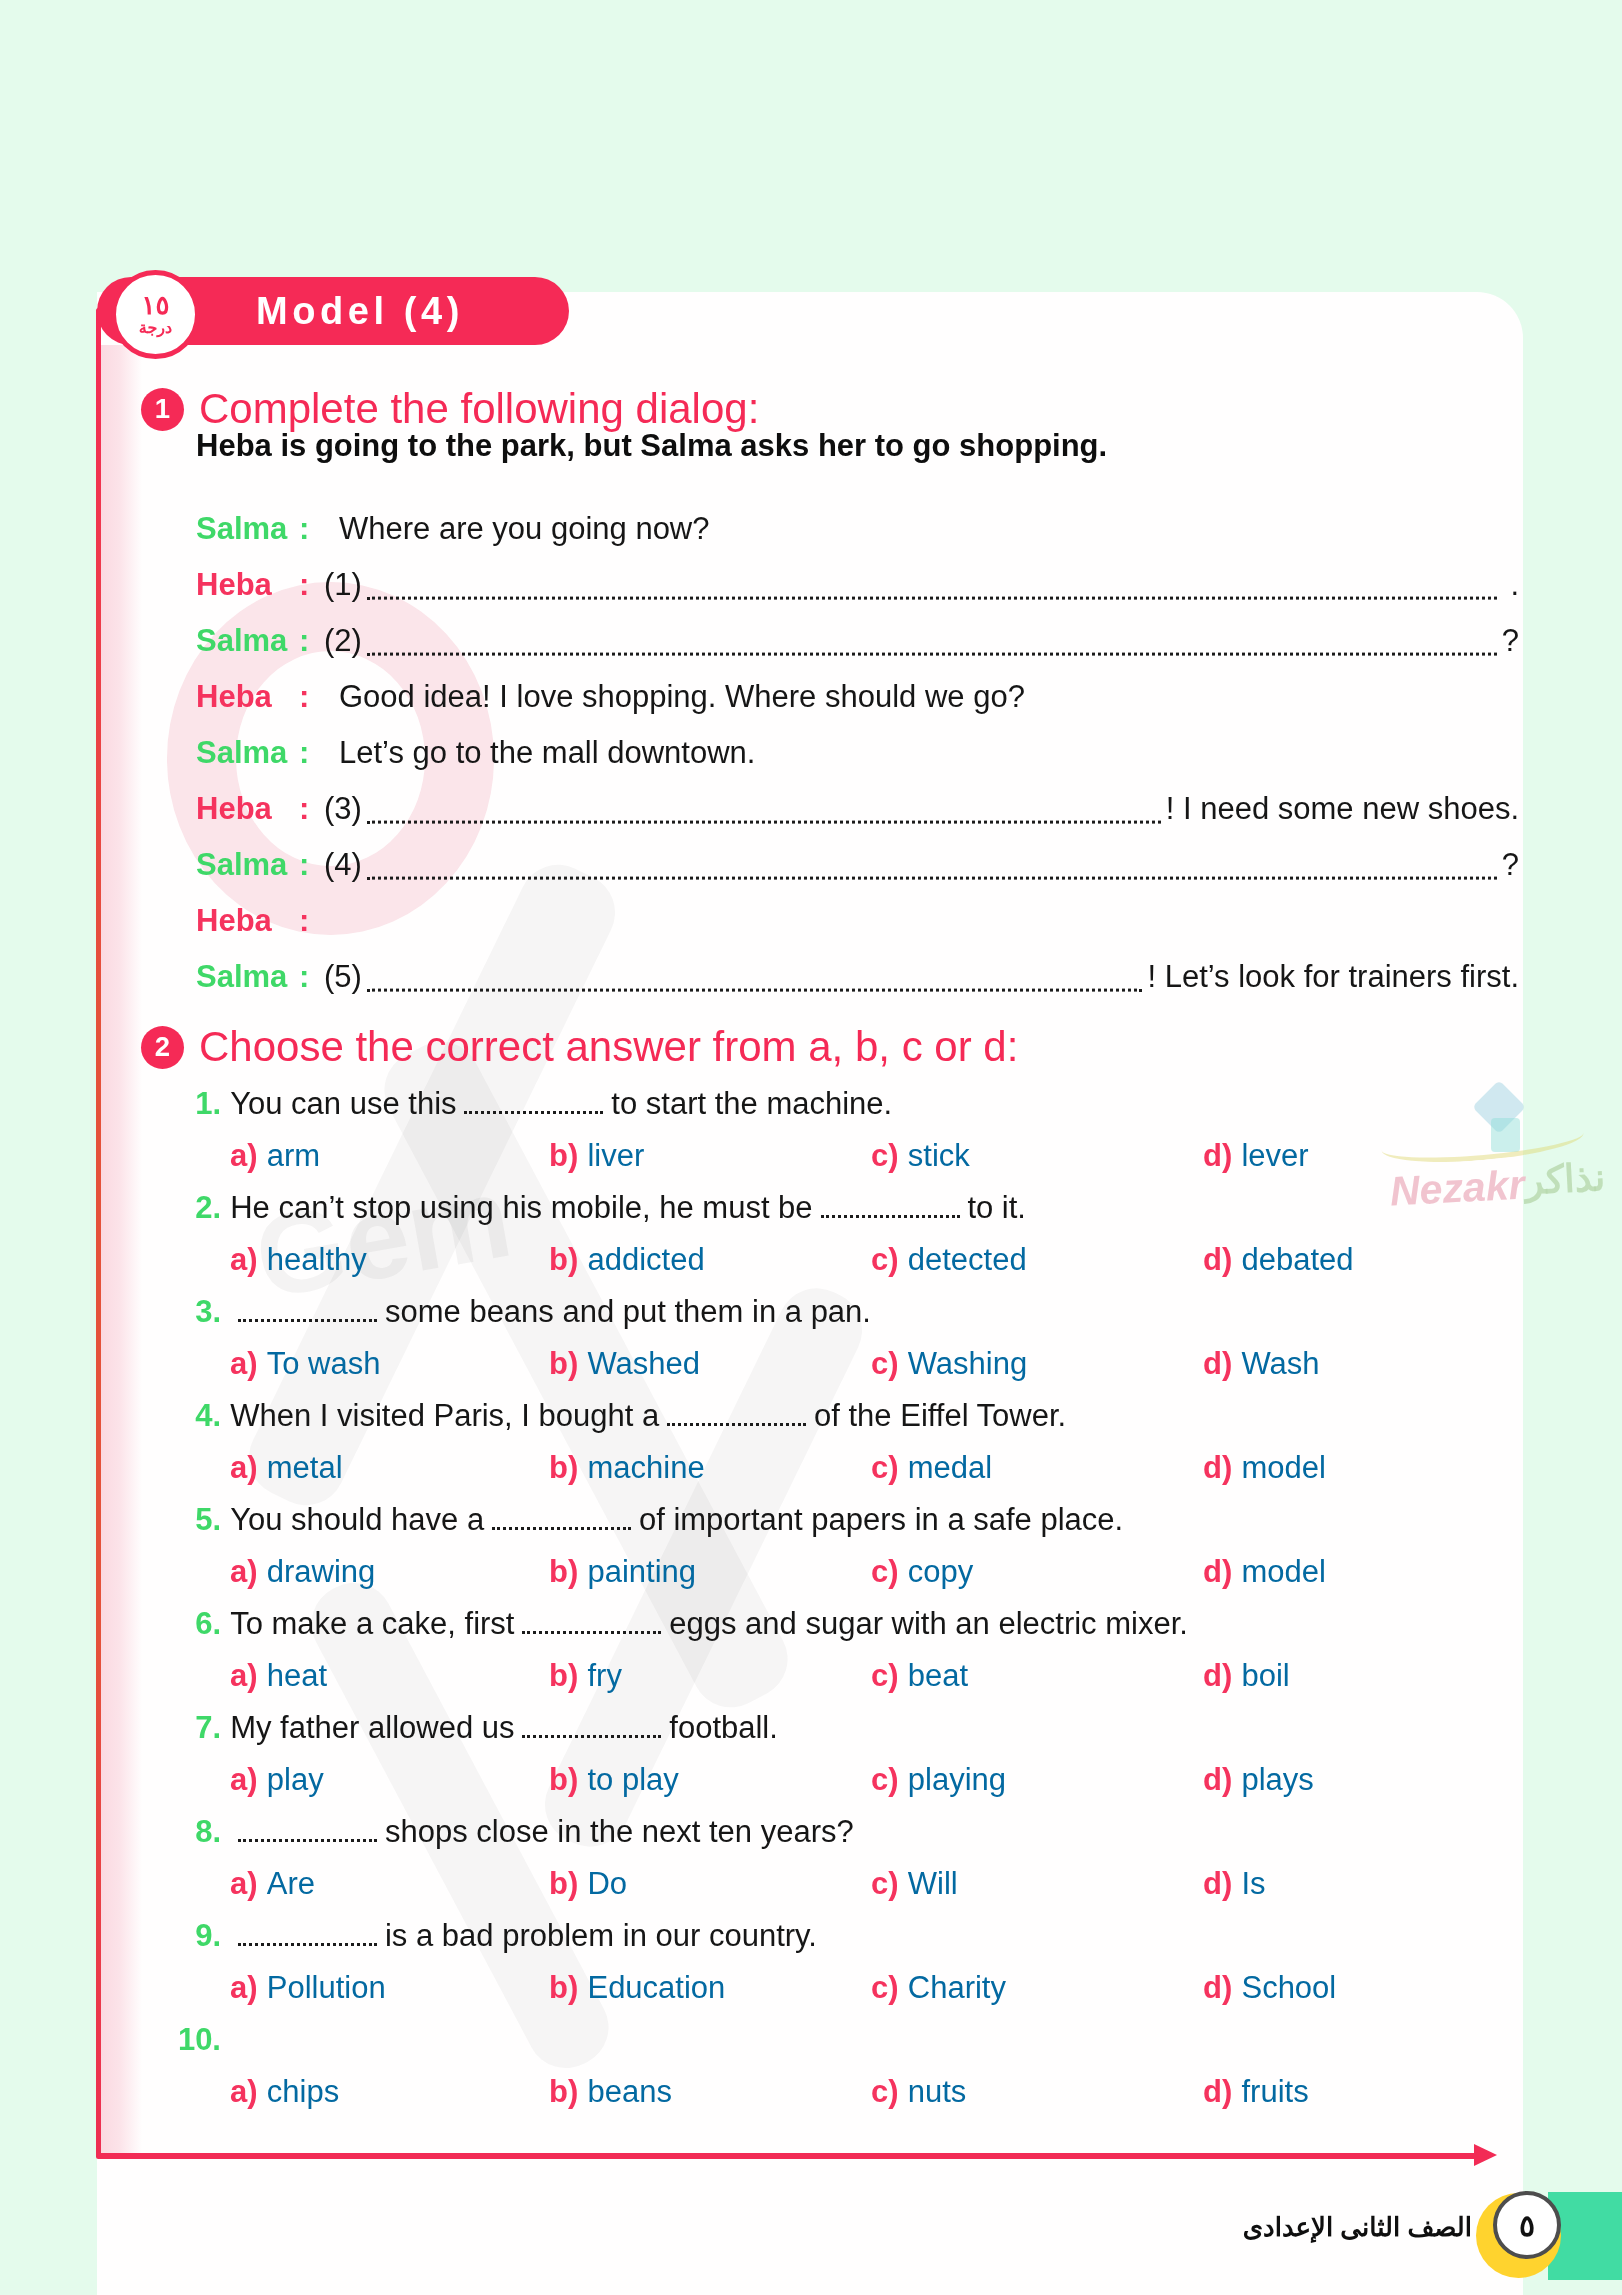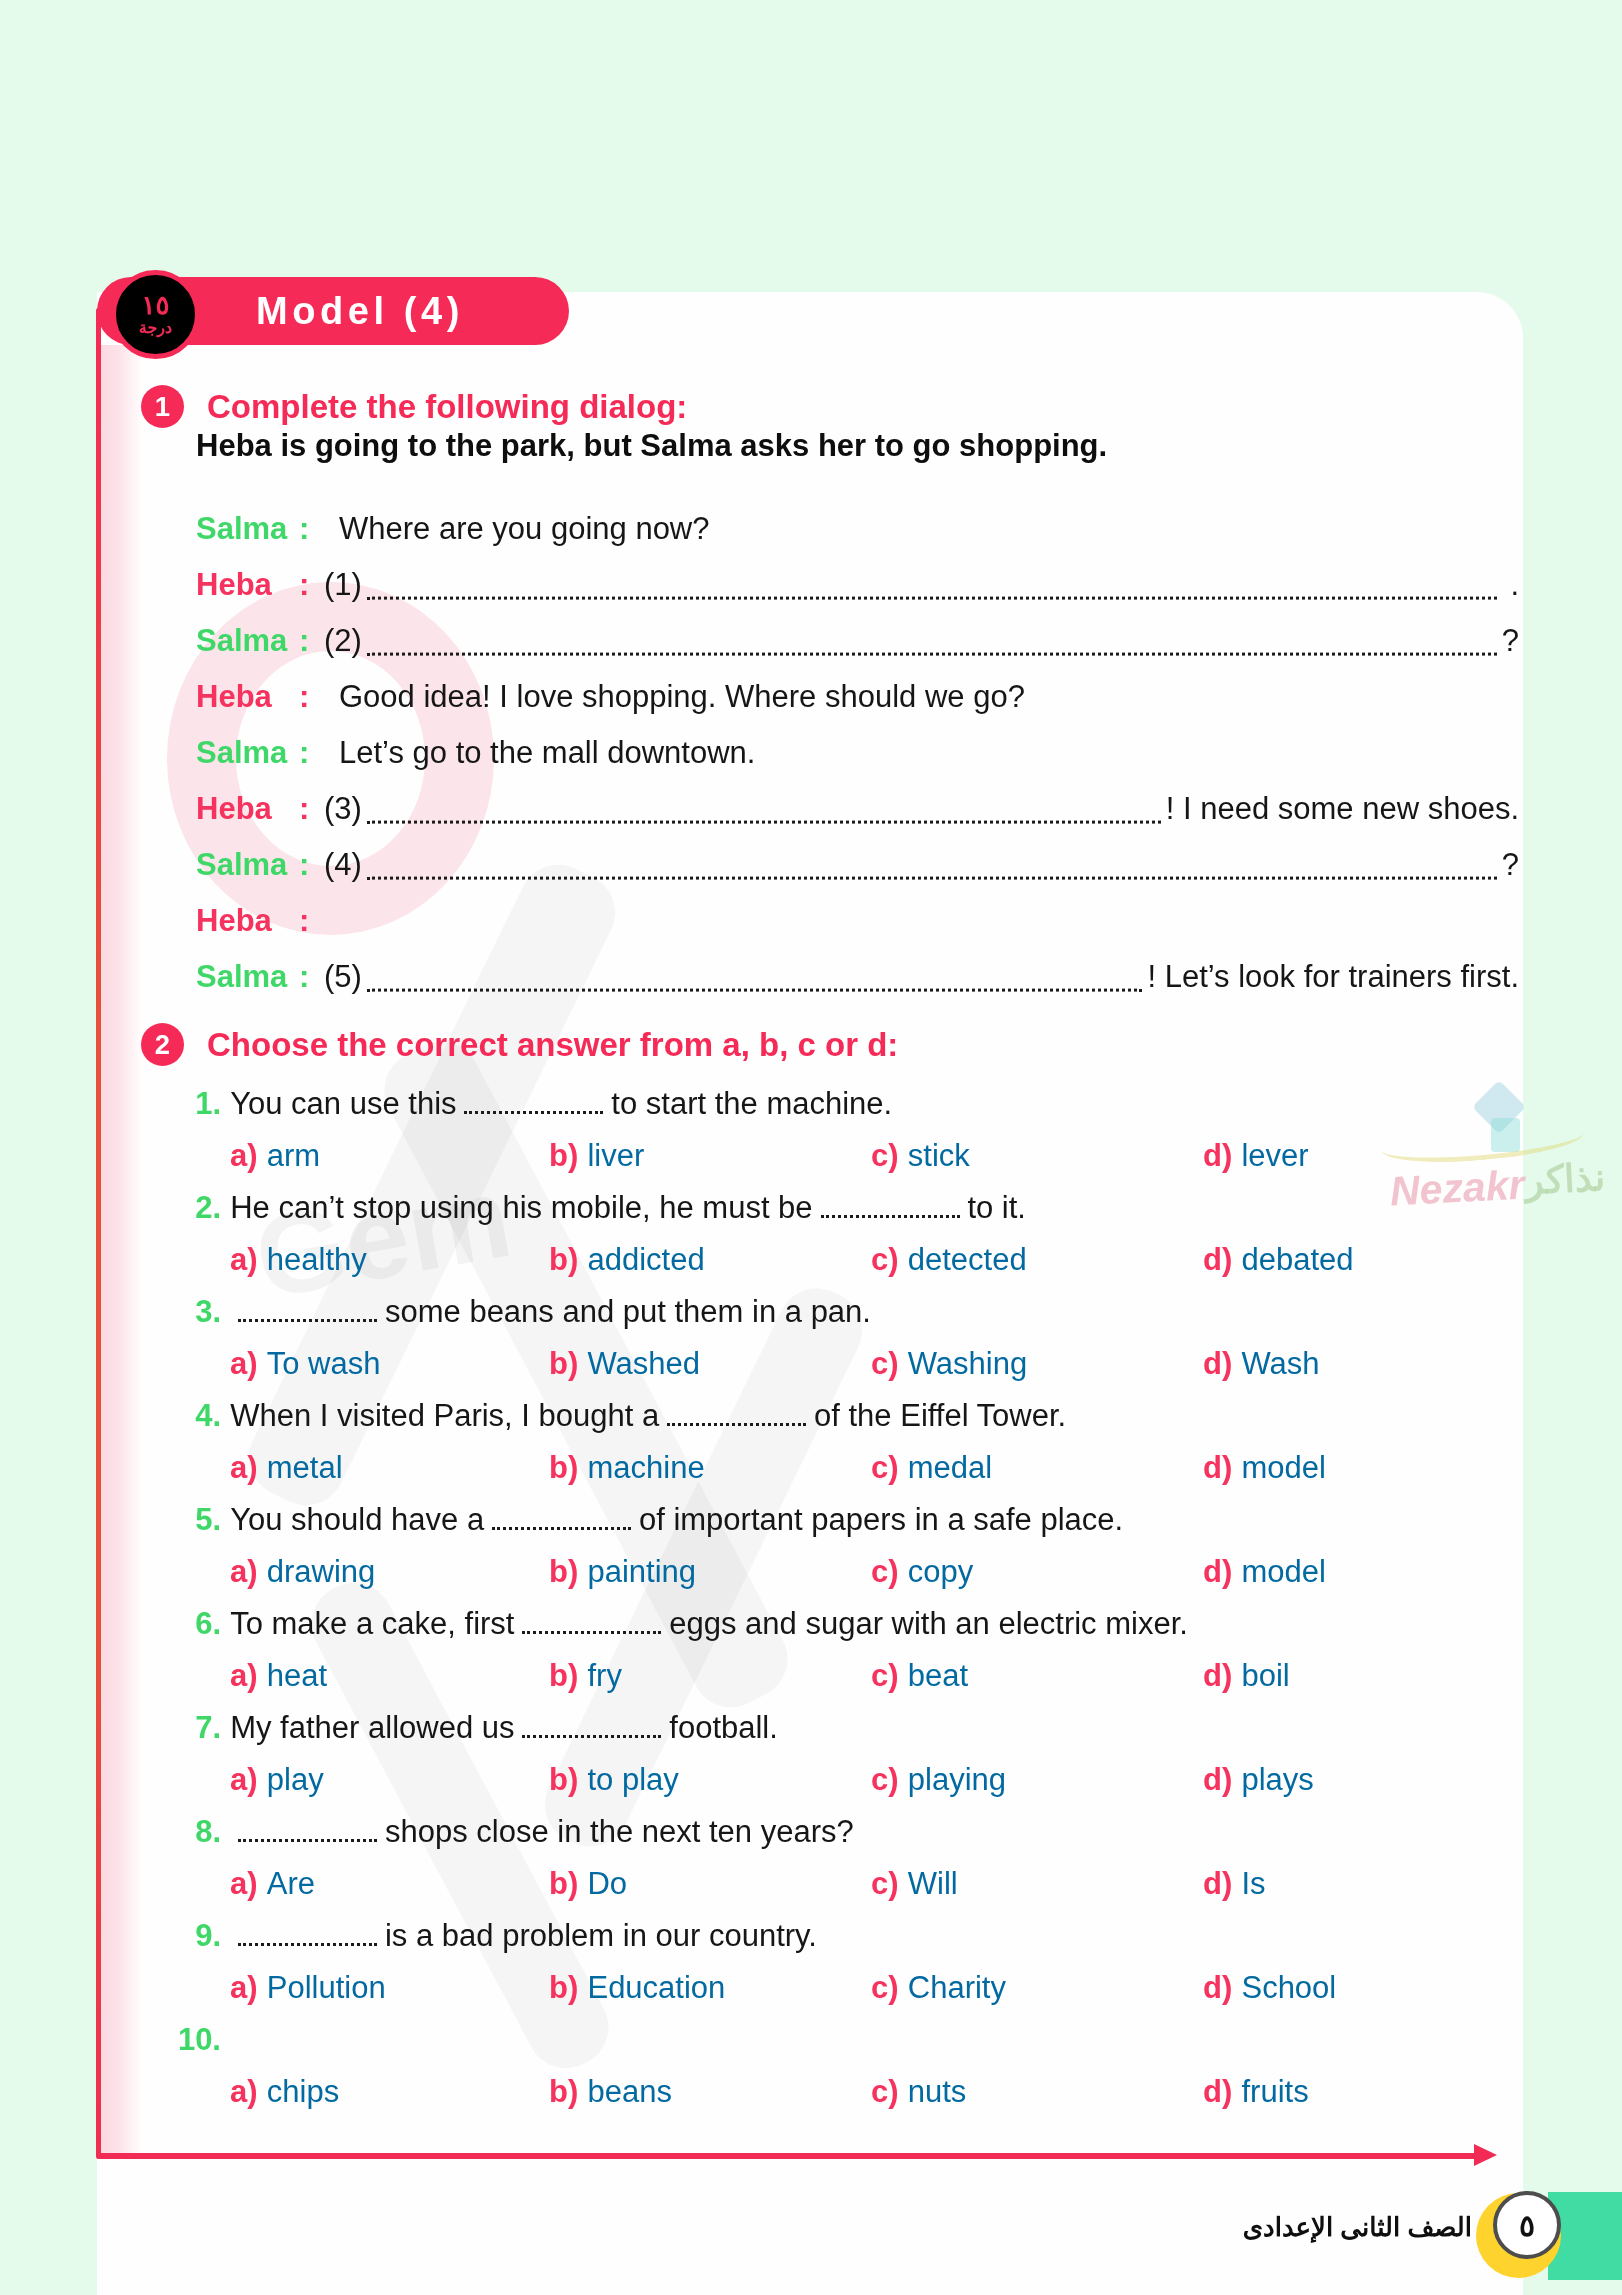--- a/index.html
+++ b/index.html
@@ -14,21 +14,21 @@
   .left-border { position:absolute; left:96px; top:308px; width:5.2px; height:1851px; z-index:3;
                  background:linear-gradient(180deg,#F52A56 0%,#E5513A 38%,#E5513A 72%,#EE2D52 100%); border-radius:2.6px; }
   .bottom-line { position:absolute; left:97px; top:2153px; width:1382px; height:5.9px; background:#F22B55; border-radius:3.3px; z-index:3; }
   .bottom-tip  { position:absolute; left:1474px; top:2144px; width:0; height:0; z-index:3;
                  border-left:23.6px solid #F22B55; border-top:11px solid transparent; border-bottom:11px solid transparent; }
 
   
   .header-bar  { position:absolute; left:97px; top:277px; width:472px; height:68px; background:#F52A56;
                  border-radius:34px; z-index:4; display:flex; align-items:center; justify-content:center; padding-left:54px; }
   .model-title { color:#fff; font-size:38px; font-weight:700; letter-spacing:4.6px; }
-  .marks-badge { position:absolute; left:111px; top:270px; width:89px; height:89px; background:#000000;
+  .marks-badge { position:absolute; left:111px; top:270px; width:89px; height:89px; background:#ffffff;
                  border:5.9px solid #F52A56; border-radius:50%; z-index:5;
                  display:flex; flex-direction:column; align-items:center; justify-content:center; line-height:1.05; }
   .marks-badge .m1 { color:#F52A56; font-size:26px; font-weight:700; }
   .marks-badge .m2 { color:#F52A56; font-size:16px; font-weight:700; }
 
   
   .wm { position:absolute; z-index:2; pointer-events:none; }
   .wm-ring { left:167px; top:582px; width:327px; height:353px; border:69px solid rgba(247,203,213,0.50); border-radius:50%; }
   .wm-bar  { background:rgba(40,40,40,0.045); border-radius:39px; }
   .wm-b1 { left:383px; top:838px; width:98px; height:694px; transform:rotate(26deg); }
@@ -41,21 +41,21 @@
   .wm-swoosh { left:1381px; top:1123px; width:203px; height:37px; border-bottom:5.9px solid rgba(222,214,110,0.45); border-radius:50%; transform:rotate(-5deg); }
   .wm-nezakr { left:1390px; top:1165px; font-size:41px; font-weight:700; font-style:italic; color:rgba(238,186,199,0.85); transform:rotate(-3deg); }
   .wm-nezakr-ar { left:1525px; top:1157px; font-size:38px; font-weight:700; color:rgba(182,216,172,0.8); transform:rotate(-3deg); }
 
   
   .content { position:absolute; left:0; top:0; width:1623px; height:2295px; z-index:6; }
 
   .sec-head { position:absolute; display:flex; align-items:center; }
   .sec-num  { width:43px; height:43px; background:#F52A56; color:#fff; border-radius:50%;
               display:flex; align-items:center; justify-content:center; font-size:27.5px; font-weight:700; }
-  .sec-title{ margin-left:23px; color:#F52A56; font-size:33px; font-weight:700; }
+  .sec-title{ margin-left:15px; color:#F52A56; font-size:42px; font-weight:400; }
   #sec1-head { left:141px; top:385px; }
   #sec2-head { left:141px; top:1023px; }
 
   .intro { position:absolute; left:196px; top:428px; font-size:31px; font-weight:700; color:#0e0e0e; }
 
   #dialog-lines { position:absolute; left:196px; top:501px; width:1323px; }
   .dialog-line { height:56px; display:flex; align-items:center; font-size:31px; }
   .spk { width:103px; font-weight:700; }
   .spk-colon { width:17px; font-weight:700; }
   .green { color:#3FD868; }

